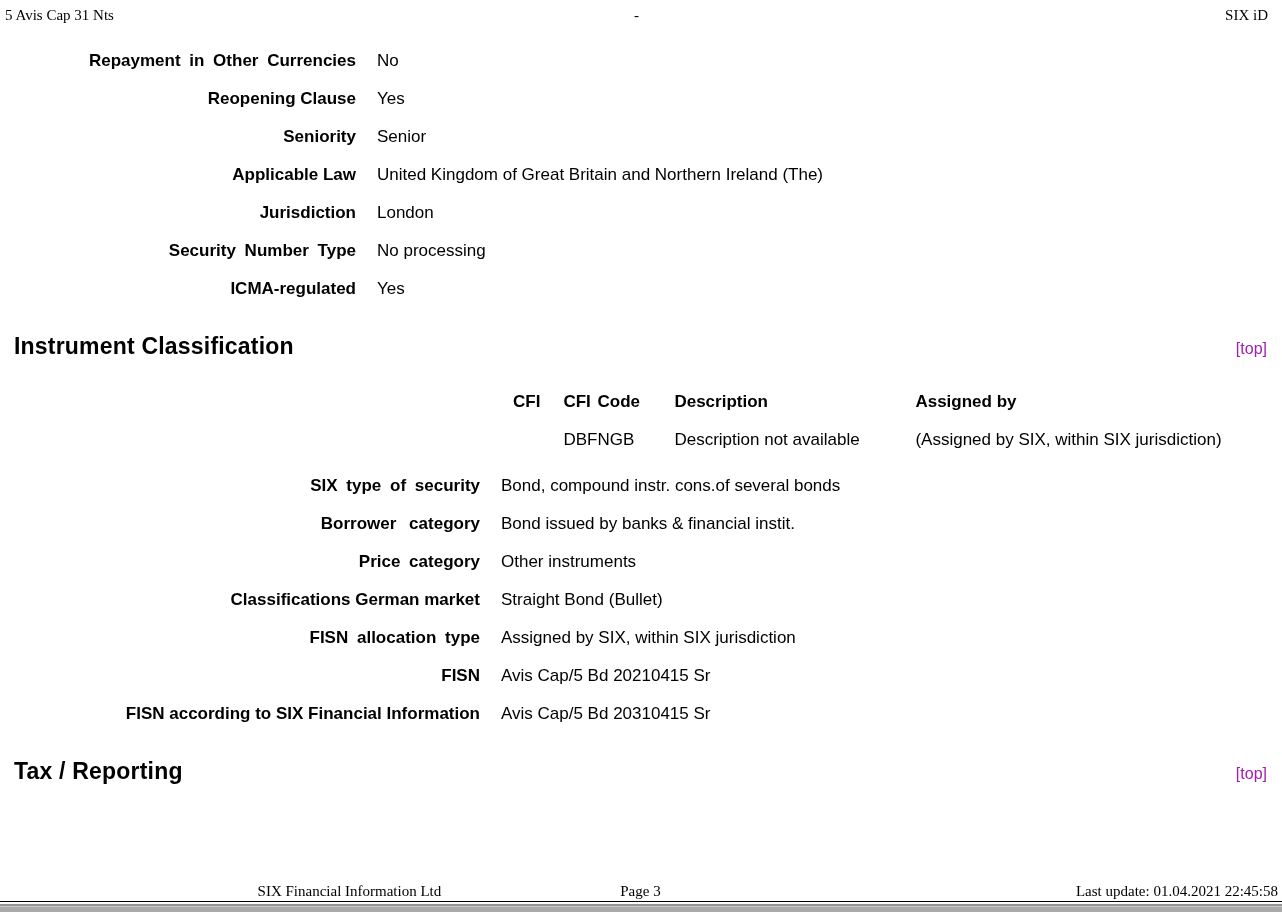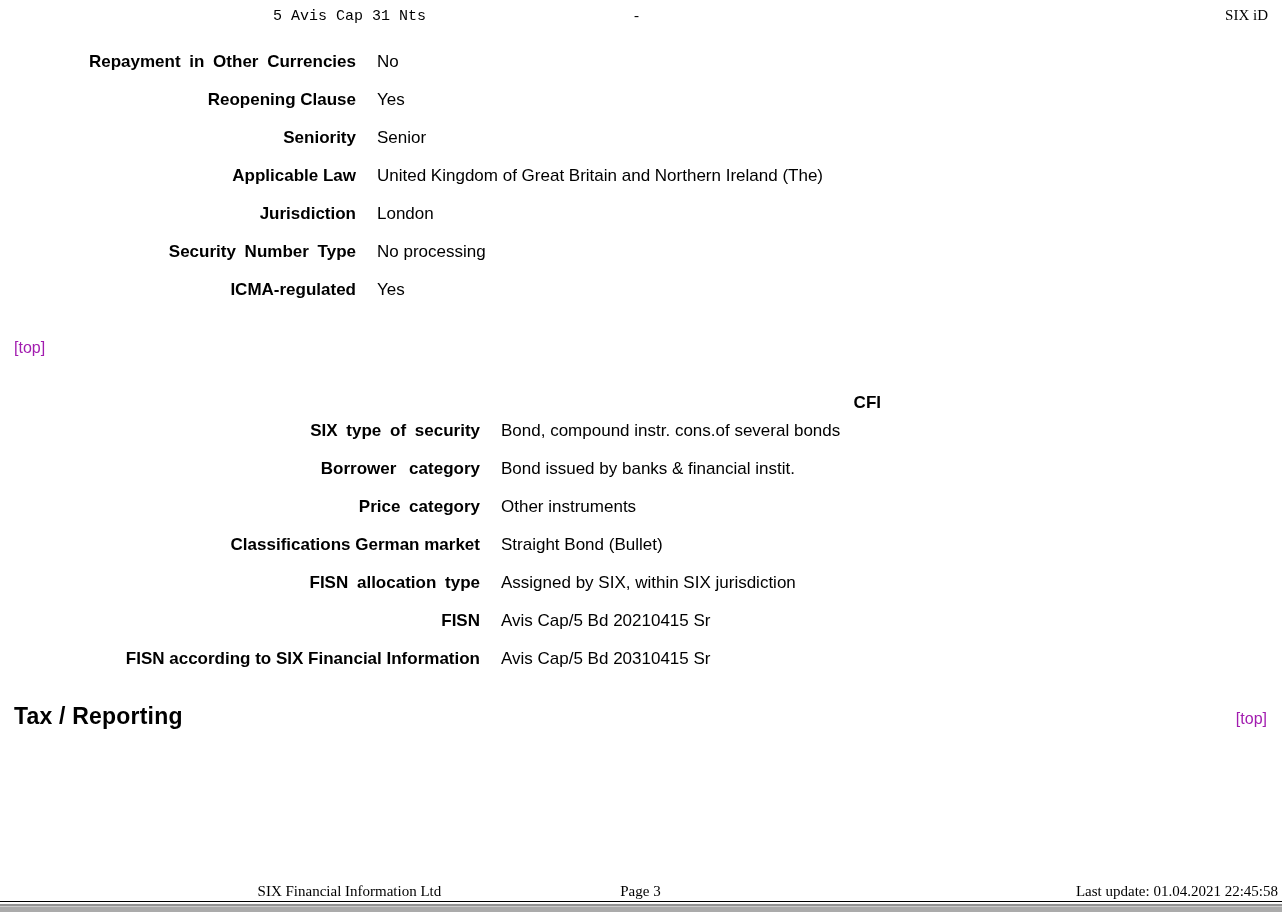--- a/index.html
+++ b/index.html
@@ -7,21 +7,21 @@
   body {
     width:1282px; height:912px; position:relative; overflow:hidden;
     font-family:"Liberation Sans", sans-serif; color:#000;
   }
   
   .page-header {
     display:flex; align-items:baseline;
     padding:7px 14px 0 5px;
     font-family:"Liberation Serif", serif; font-size:15px; line-height:17px;
   }
-  .ph-left { flex:1; text-align:right;font-family:Liberation Mono, monospace; }
+  .ph-left { flex:1; text-align:left; }
   .ph-center { flex:1; text-align:center; }
   .ph-right { flex:1; text-align:right; }
 
   .content { margin-top:27px; }
 
   
   .frow { display:flex; height:38px; line-height:20px; font-size:17px; align-items:flex-start; }
   .frow .label { font-weight:bold; text-align:right; }
   .sec-general .label { width:356px; }
   .sec-general .value { margin-left:21px; }
@@ -107,27 +107,36 @@
       <span class="label spread">Security Number Type</span>
       <span class="value">No processing</span>
     </div>
     <div class="frow">
       <span class="label">ICMA-regulated</span>
       <span class="value">Yes</span>
     </div>
   </div>
 
   <div class="section-heading">
+    <span class="title">Instrument Classification</span>
     <a class="top-link">[top]</a>
   </div>
 
   <div class="sec-class">
 
     <div class="cfi-block">
       <span class="label">CFI</span>
+      <div class="cfi-table">
+        <span class="cell head cfi-head-code">CFI Code</span>
+        <span class="cell head">Description</span>
+        <span class="cell head">Assigned by</span>
+        <span class="cell">DBFNGB</span>
+        <span class="cell">Description not available</span>
+        <span class="cell">(Assigned by SIX, within SIX jurisdiction)</span>
+      </div>
     </div>
 
     <div class="class-fields">
       <div class="frow">
         <span class="label spread">SIX type of security</span>
         <span class="value">Bond, compound instr. cons.of several bonds</span>
       </div>
       <div class="frow">
         <span class="label spread2">Borrower category</span>
         <span class="value">Bond issued by banks &amp; financial instit.</span>

